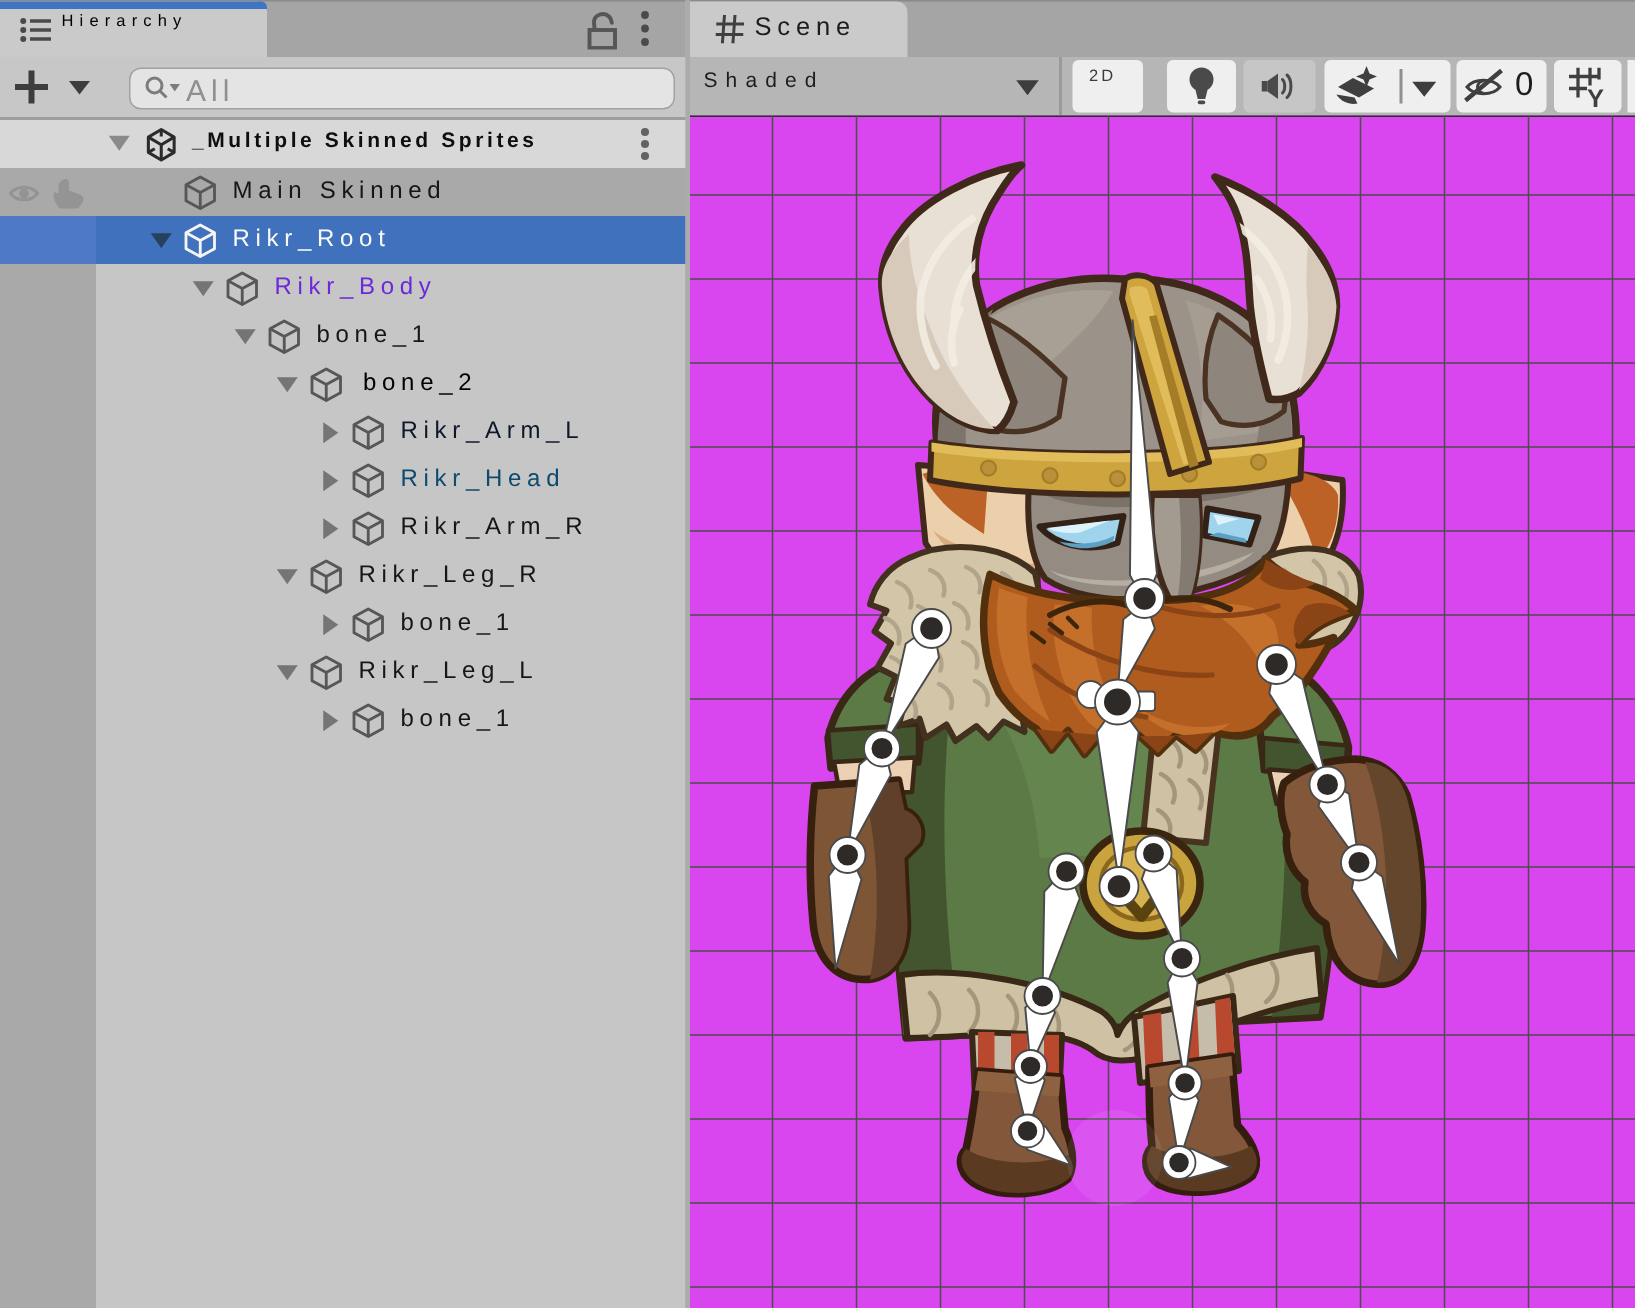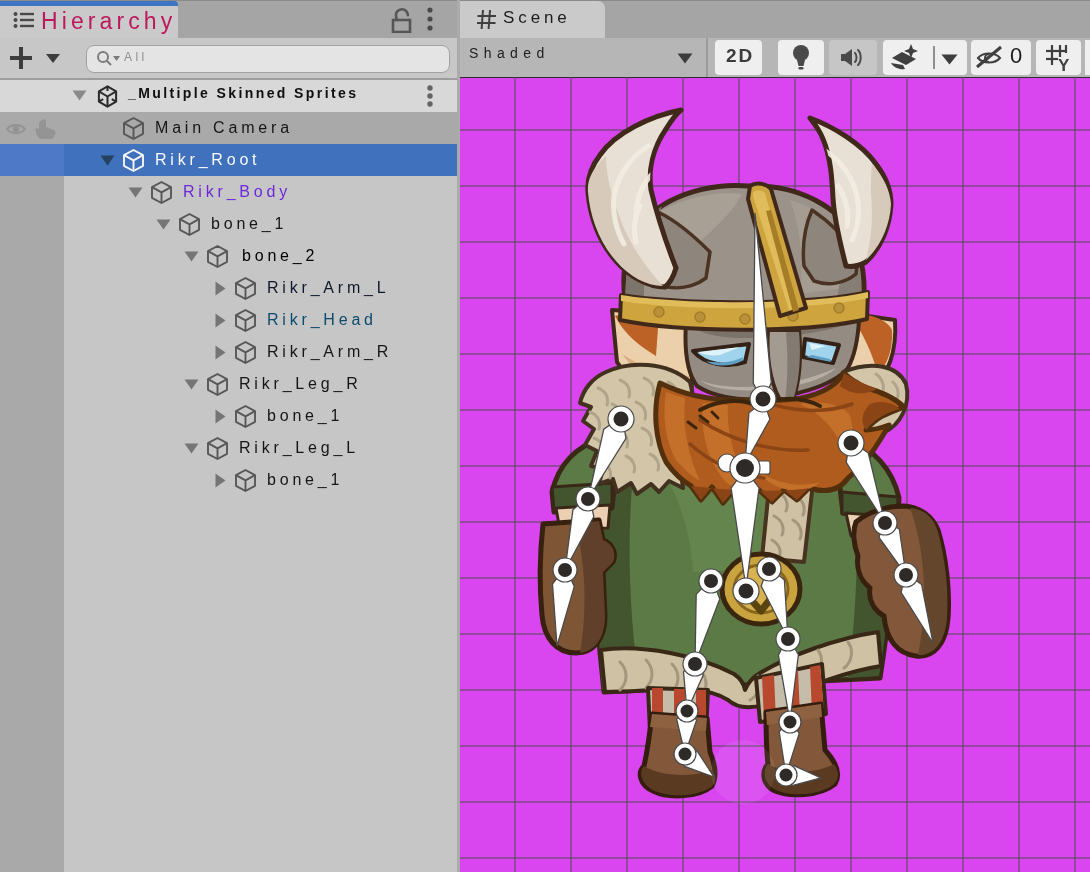--- a/index.html
+++ b/index.html
@@ -21,21 +21,21 @@
           <circle cx="2.5" cy="4" r="2"></circle>
           <circle cx="2.5" cy="10" r="2"></circle>
           <circle cx="2.5" cy="16" r="2"></circle>
         </g>
     <g stroke="#4a4a4a" stroke-width="2.4">
           <line x1="7" y1="4" x2="21" y2="4"></line>
           <line x1="7" y1="10" x2="21" y2="10"></line>
           <line x1="7" y1="16" x2="21" y2="16"></line>
         </g>
   </svg>
-  <div class="abs" style="left:41px;top:8px;font-size:23px;letter-spacing:4.1px;color:#be185d">Hierarchy</div>
+  <div class="abs" style="left:41px;top:8px;font-size:11px;letter-spacing:4.1px;color:#000000">Hierarchy</div>
   <svg class="abs" style="left:390px;top:7px" width="24" height="26" viewBox="0 0 24 26">
     <rect x="3" y="13" width="17" height="12" fill="none" stroke="#565656" stroke-width="2.6"></rect>
     <path d="M 6.5 13 L 6 8.5 C 5.5 3 12.5 0.5 16 4 C 17.2 5.2 17.8 6.6 17.9 8.2" fill="none" stroke="#565656" stroke-width="2.6" stroke-linecap="round"></path>
   </svg>
   <svg class="abs" style="left:425px;top:6px" width="10" height="26" viewBox="0 0 10 26">
     <g fill="#4a4a4a">
           <circle cx="5" cy="4" r="2.6"></circle>
           <circle cx="5" cy="13" r="2.6"></circle>
           <circle cx="5" cy="22" r="2.6"></circle>
         </g>
@@ -48,21 +48,21 @@
           <line x1="0" y1="12" x2="22" y2="12"></line>
         </g>
     <path d="M 36 8 L 50 8 L 43 17 Z" fill="#3d3d3d"></path>
   </svg>
   <div class="abs" style="left:86px;top:45px;width:364px;height:28px;background:#e4e4e4;border:1px solid #a2a2a2;border-radius:8px"></div>
   <svg class="abs" style="left:96px;top:50px" width="26" height="18" viewBox="0 0 26 18">
     <circle cx="7" cy="7" r="5" fill="none" stroke="#7c7c7c" stroke-width="2"></circle>
     <line x1="10.5" y1="10.5" x2="15" y2="15" stroke="#7c7c7c" stroke-width="2"></line>
     <path d="M 17 6 L 24 6 L 20.5 11 Z" fill="#7c7c7c"></path>
   </svg>
-  <div class="abs" style="left:124px;top:50px;font-size:12px;letter-spacing:3.4px;color:#8f8f8f">All</div>
+  <div class="abs" style="left:124px;top:50px;font-size:20px;letter-spacing:3.4px;color:#8f8f8f">All</div>
 
   <div class="abs" style="left:0;top:78px;width:457px;height:2px;background:#9d9d9d"></div>
 
   <div class="abs" style="left:0;top:80px;width:64px;height:792px;background:#a9a9a9"></div>
 <div class="abs" style="left:0;top:80px;width:457px;height:32px;background:#d8d8d8"></div>
 <svg class="abs" style="left:72px;top:90px" width="15" height="11" viewBox="0 0 15 11">
         <path d="M 0.5 0.5 L 14.5 0.5 L 7.5 10.5 Z" fill="#8a8a8a"></path>
       </svg>
 <svg class="abs" style="left:95px;top:84px" width="25" height="25" viewBox="0 0 32 32">
  <g fill="none" stroke="#2b2b2b" stroke-width="2.6" stroke-linejoin="round">
@@ -87,21 +87,21 @@
  <g fill="#949494">
           <path d="M 36 2 C 38 0.5 40 1.5 40 4 L 40 9 L 48 12 C 50 13 50 15 49 17 L 46 21 L 34 21 C 31 18 29 14 30 10 L 33 11 L 33 6 C 33 4 34 3 36 2 Z"></path>
         </g>
       </svg>
 <svg class="abs" style="left:121px;top:116px" width="25" height="25" viewBox="0 0 25 25">
   <g fill="none" stroke="#575757" stroke-width="1.9" stroke-linejoin="round">
   <path d="M 12.5 2 L 22 7.2 L 22 17.8 L 12.5 23 L 3 17.8 L 3 7.2 Z"></path>
   <path d="M 3 7.2 L 12.5 12.4 L 22 7.2 M 12.5 12.4 L 12.5 23"></path>
         </g>
       </svg>
-<div class="abs row-text" style="left:155px;top:119px;color:#161616">Main Camera</div>
+<div class="abs row-text" style="left:155px;top:119px;color:#161616">Main Skinned</div>
 <div class="abs" style="left:0;top:144px;width:64px;height:32px;background:#4e79c6"></div>
 <div class="abs" style="left:64px;top:144px;width:393px;height:32px;background:#3f71bc"></div>
 <svg class="abs" style="left:100px;top:155px" width="15" height="11" viewBox="0 0 15 11">
         <path d="M 0.5 0.5 L 14.5 0.5 L 7.5 10.5 Z" fill="#26415e"></path>
       </svg>
 <svg class="abs" style="left:121px;top:148px" width="25" height="25" viewBox="0 0 25 25">
   <g fill="none" stroke="#f5f5f5" stroke-width="1.9" stroke-linejoin="round">
   <path d="M 12.5 2 L 22 7.2 L 22 17.8 L 12.5 23 L 3 17.8 L 3 7.2 Z"></path>
   <path d="M 3 7.2 L 12.5 12.4 L 22 7.2 M 12.5 12.4 L 12.5 23"></path>
         </g>
@@ -224,21 +224,21 @@
   </svg>
   <div class="abs" style="left:43px;top:8px;font-size:17px;letter-spacing:3.9px;color:#1c1c1c">Scene</div>
 
   <div class="abs" style="left:0;top:38px;width:630px;height:39px;background:#b6b6b6"></div>
   <div class="abs" style="left:9px;top:45px;font-size:14px;letter-spacing:5.4px;color:#1d1d1d">Shaded</div>
   <svg class="abs" style="left:217px;top:53px" width="16" height="11" viewBox="0 0 16 11">
         <path d="M 0.5 0.5 L 15.5 0.5 L 8 10.5 Z" fill="#3d3d3d"></path>
       </svg>
   <div class="abs" style="left:246px;top:38px;width:2px;height:39px;background:#9a9a9a"></div>
   <div class="abs" style="left:255px;top:40px;width:47px;height:35px;background:#efefef;border-radius:4px"></div>
-  <div class="abs" style="left:266px;top:45px;font-size:19px;font-weight:bold;letter-spacing:2px;color:#3c3c3c">2D</div>
+  <div class="abs" style="left:266px;top:45px;font-size:11px;font-weight:normal;letter-spacing:2px;color:#3c3c3c">2D</div>
   <div class="abs" style="left:318px;top:40px;width:46px;height:35px;background:#efefef;border-radius:4px"></div>
   <svg class="abs" style="left:331px;top:44px" width="20" height="27" viewBox="0 0 20 27">
     <circle cx="10" cy="9" r="8" fill="#4a4a4a"></circle>
     <path d="M 6 16 L 14 16 L 12.5 22 L 7.5 22 Z" fill="#4a4a4a"></path>
     <rect x="7.5" y="23" width="5" height="2.5" rx="1.2" fill="#4a4a4a"></rect>
   </svg>
   <div class="abs" style="left:369px;top:40px;width:48px;height:35px;background:#c6c6c6;border-radius:4px"></div>
   <svg class="abs" style="left:381px;top:47px" width="24" height="21" viewBox="0 0 24 21">
     <rect x="0" y="7" width="4" height="7" fill="#4a4a4a"></rect>
     <path d="M 4 7 L 11 2 L 11 19 L 4 14 Z" fill="#4a4a4a"></path>

